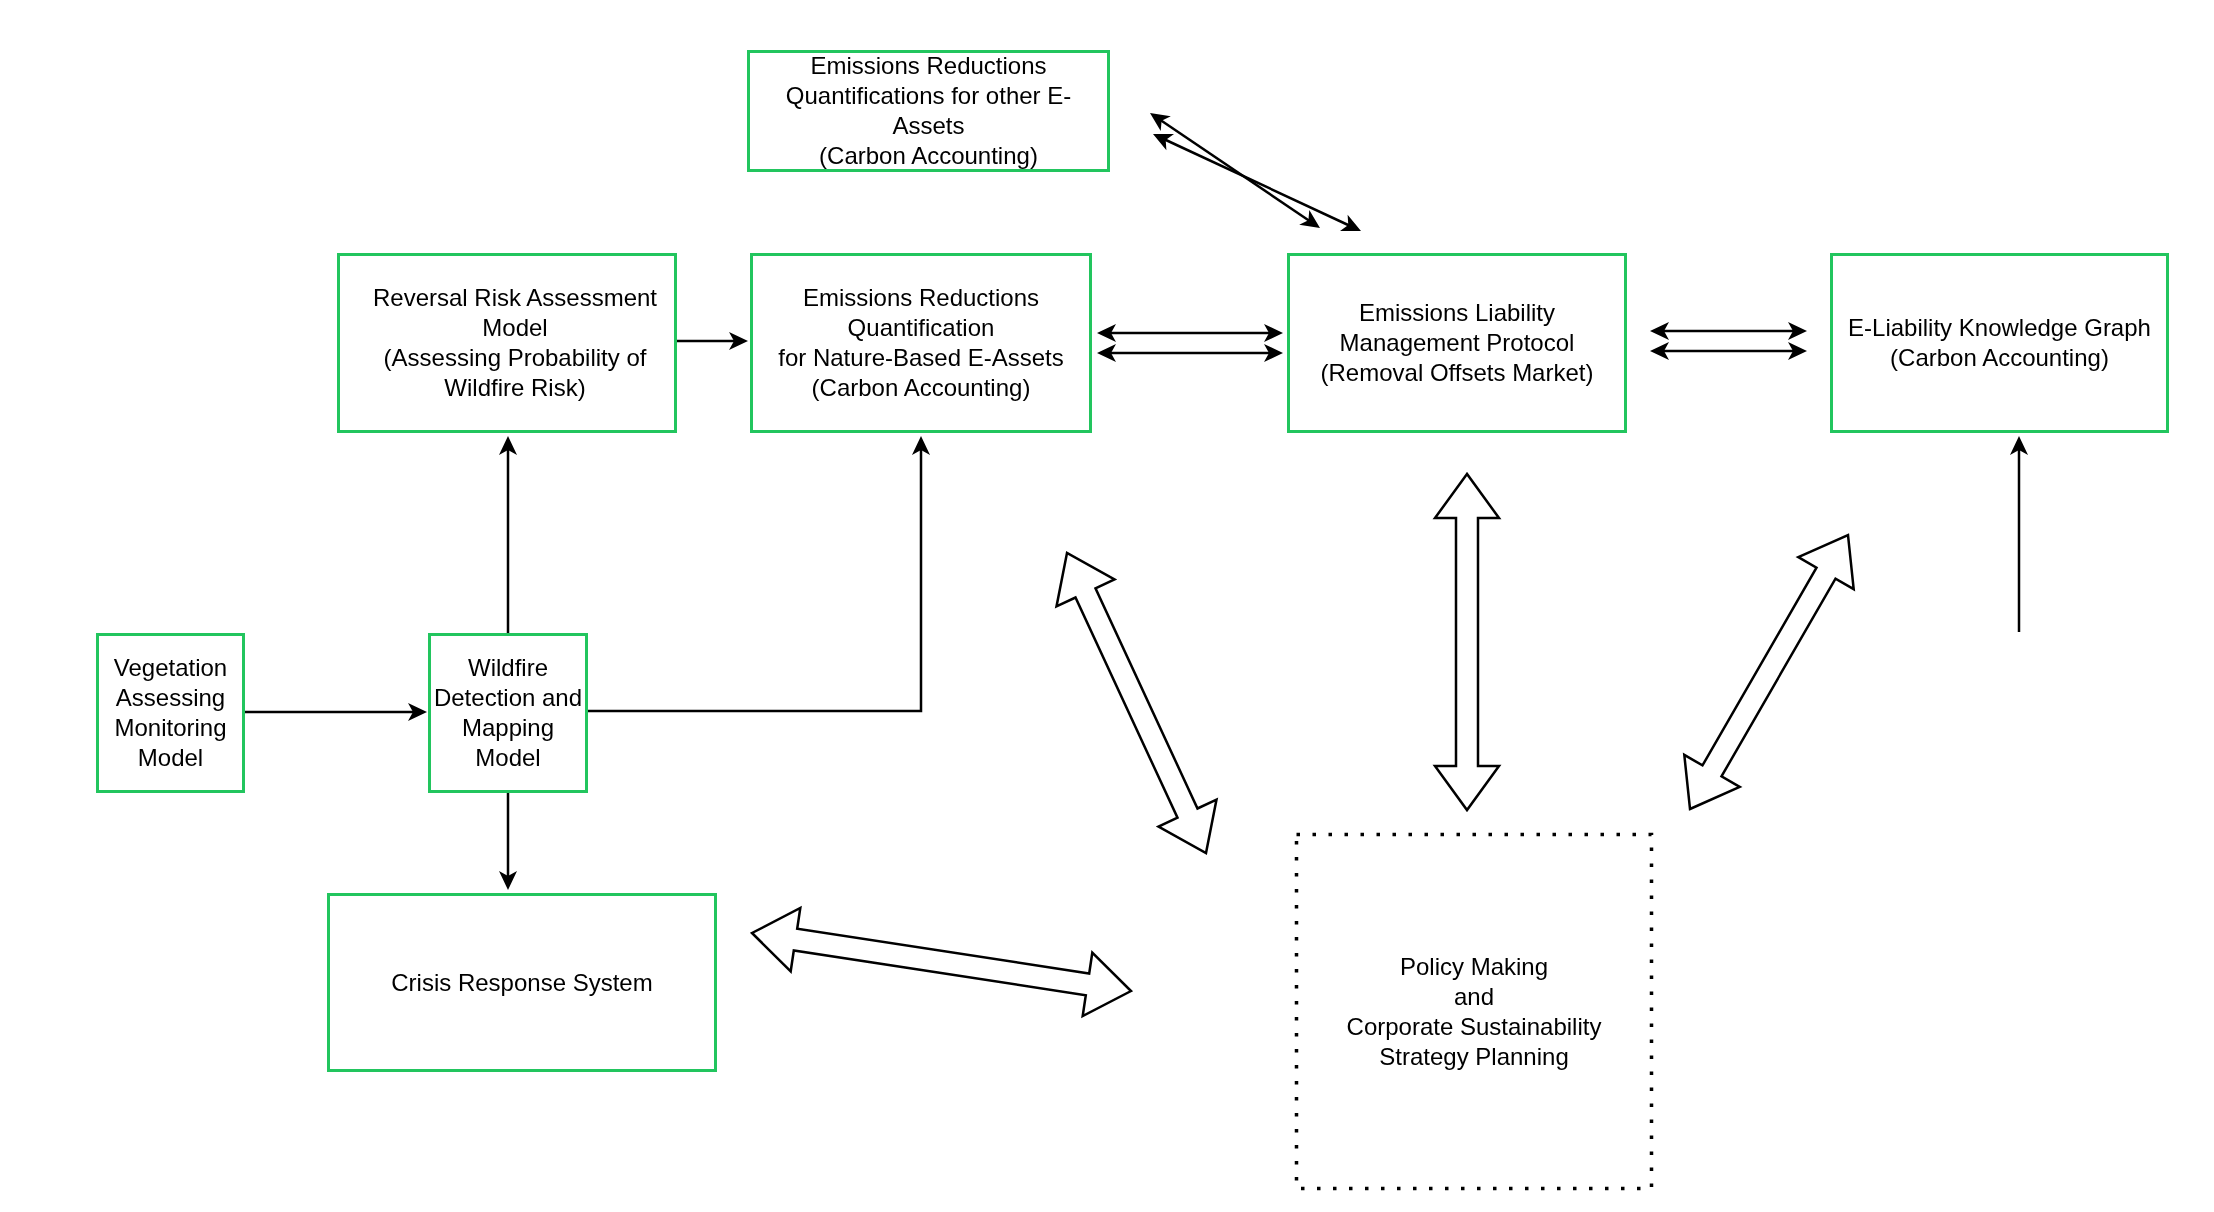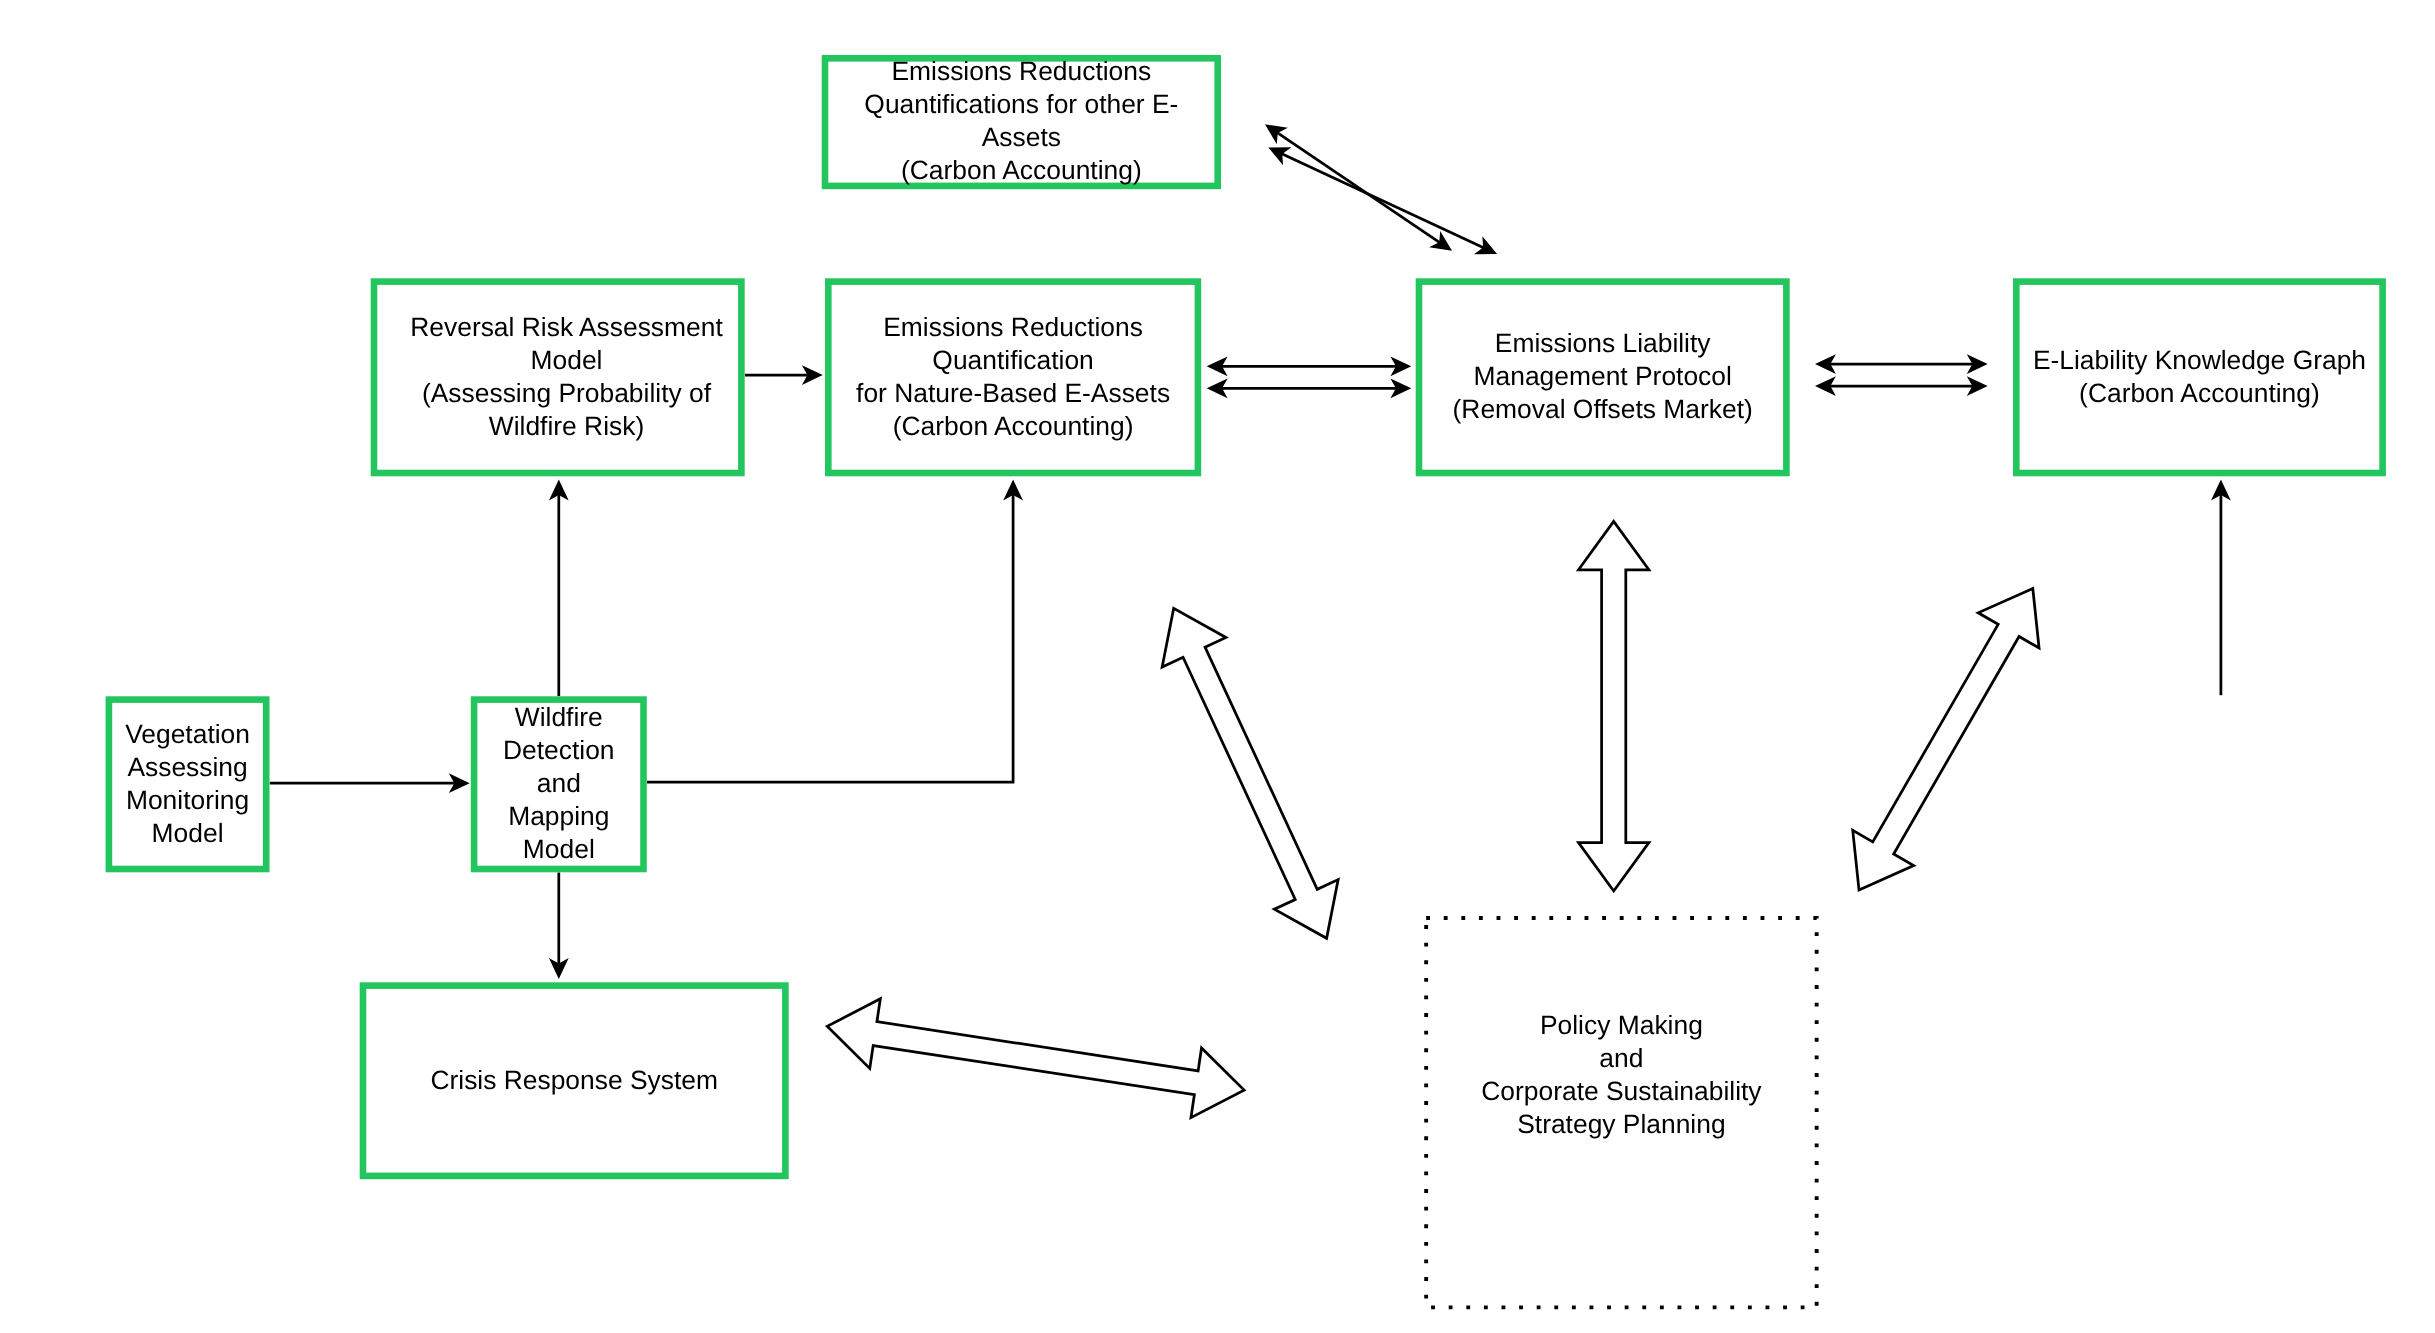--- a/index.html
+++ b/index.html
@@ -13,21 +13,21 @@
     overflow: hidden;
   }
   #connector-layer {
     position: absolute;
     left: 0; top: 0;
     width: 2214px; height: 1212px;
   }
   .box {
     position: absolute;
     box-sizing: border-box;
-    border: 6px solid #22c55e;
+    border: 3px solid #22c55e;
     background: #ffffff;
     display: flex;
     align-items: center;
     justify-content: center;
     text-align: center;
     font-size: 24px;
     line-height: 30px;
   }
   .box .label { white-space: pre-line; }
   .ghost-box {
@@ -164,20 +164,20 @@
 Detection and
 Mapping
 Model</span>
   </div>
 
   <div class="box" style="left:327px; top:893px; width:390px; height:179px;">
     <span class="label">Crisis Response System</span>
   </div>
 
 
-  <div class="ghost-box" style="left:1295px; top:799px; width:358px; height:357px;">
+  <div class="ghost-box" style="left:1295px; top:833px; width:358px; height:357px;">
     <span class="label">Policy Making
 and
 Corporate Sustainability
 Strategy Planning</span>
   </div>
 
 </div>
 
 </body></html>

